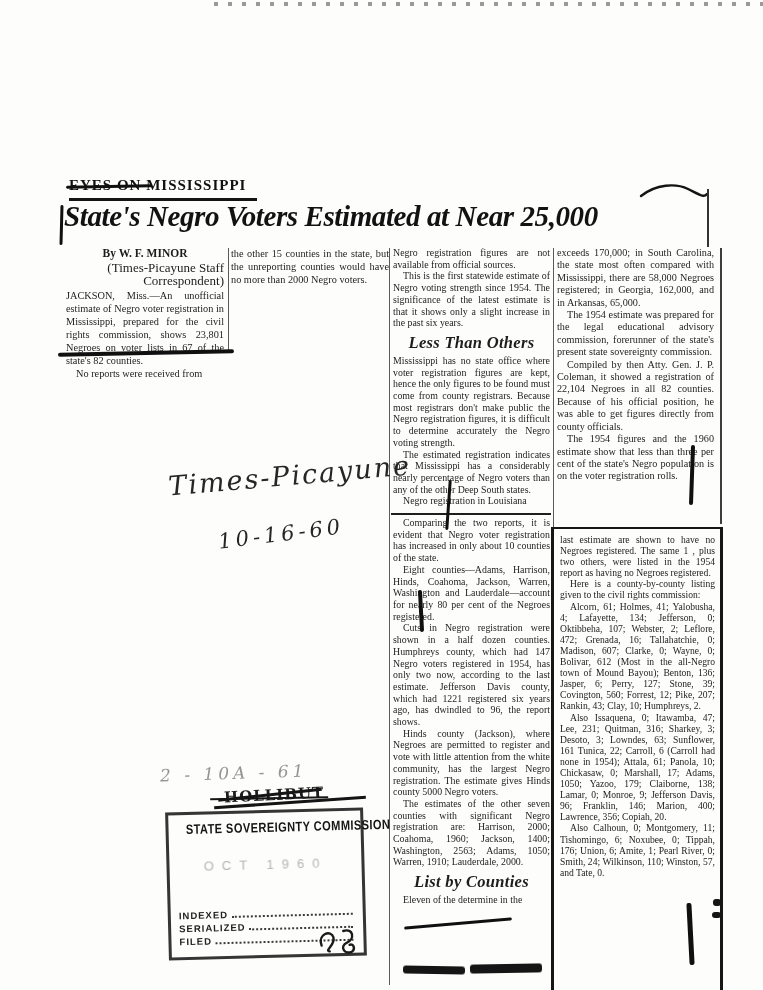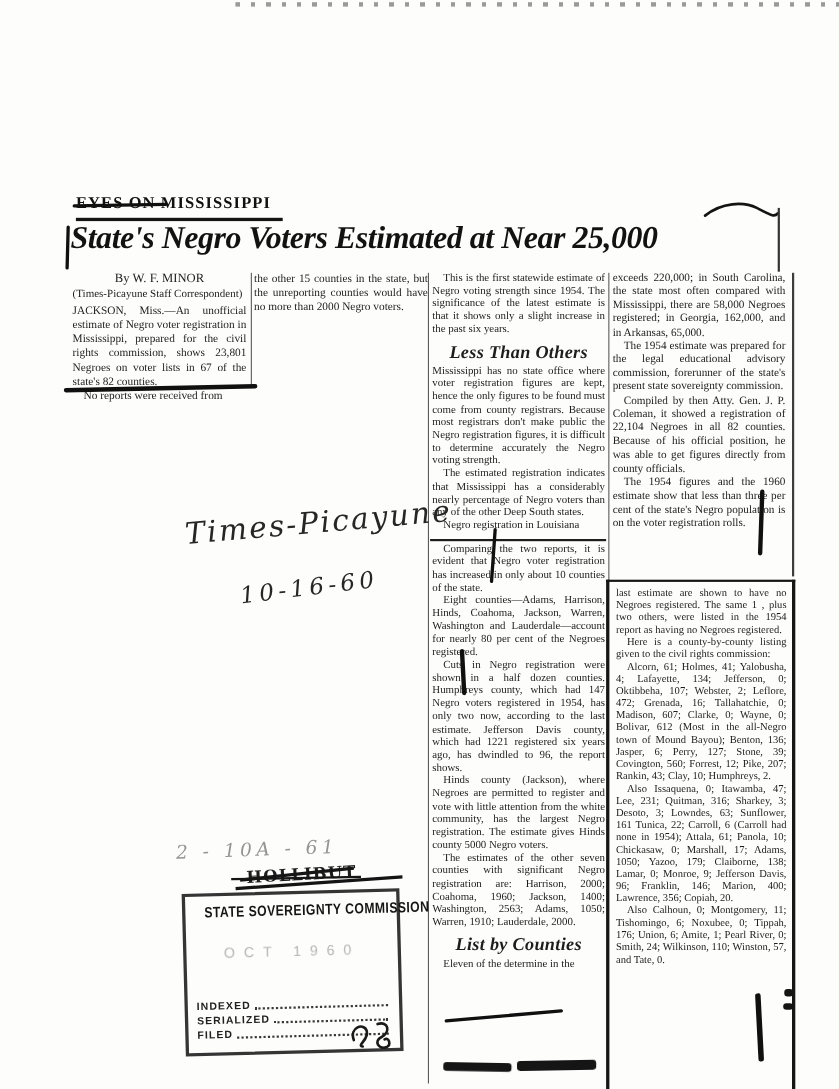--- a/index.html
+++ b/index.html
@@ -19,22 +19,22 @@
             font-style:italic;font-weight:bold;font-size:29px;letter-spacing:-0.4px;color:#121212;}
   
   .col{position:absolute;text-align:justify;color:#1d1d1d;}
   .c1,.c2{width:158px;font-size:10.3px;line-height:13px;}
   .c1{left:66px;top:247px;}
   .c2{left:231px;top:247px;}
   .c3{left:393px;top:247px;width:157px;font-size:9.9px;line-height:11.7px;}
   .c4{left:557px;top:247px;width:157px;font-size:10.2px;line-height:12.4px;}
   .para{text-indent:10px;margin:0;}
   .para.ni{text-indent:0;}
-  .byline{text-align:center;font-weight:normal;font-size:11.5px;margin:0 0 1px;}
-  .byline-sub{text-align:left;font-size:10px;margin:0 0 2px;}
+  .byline{text-align:center;font-weight:bold;font-size:11.5px;margin:0 0 1px;}
+  .byline-sub{text-align:right;font-size:13px;margin:0 0 2px;}
   .subhead{font-style:italic;font-weight:600;font-size:16.5px;line-height:20px;
            margin:4px 0 2px;text-align:center;text-indent:0;letter-spacing:.3px;}
   .hr3{width:160px;height:2px;background:#1e1e1e;margin:6px 0 2px -2px;}
   
   .box{position:absolute;left:551px;top:527px;width:172px;height:577px;box-sizing:border-box;
        border-left:3px solid #161616;border-right:3px solid #161616;
        border-top:2px solid #161616;border-bottom:5px solid #0c0c0c;
        padding:5px 5px 0 6px;text-align:justify;font-size:9.6px;line-height:11.1px;color:#1c1c1c;}
   
   .hand{position:absolute;font-family:"DejaVu Serif",serif;font-style:italic;color:#262626;}
@@ -87,37 +87,38 @@
     <p class="para ni">JACKSON, Miss.—An unofficial estimate of Negro voter registration in Mississippi, prepared for the civil rights commission, shows 23,801 Negroes on voter lists in 67 of the state's 82 counties.</p>
     <p class="para">No reports were received from</p>
   </div>
   <div class="pen" style="left:58px;top:351px;width:176px;height:4px;transform:rotate(-1.2deg);"></div>
 
   <div class="col c2">
     <p class="para ni">the other 15 counties in the state, but the unreporting counties would have no more than 2000 Negro voters.</p>
   </div>
 
   <div class="col c3">
+    <p class="para ni">Negro registration figures are not available from official sources.</p>
     <p class="para">This is the first statewide estimate of Negro voting strength since 1954. The significance of the latest estimate is that it shows only a slight increase in the past six years.</p>
     <p class="subhead">Less Than Others</p>
     <p class="para ni">Mississippi has no state office where voter registration figures are kept, hence the only figures to be found must come from county registrars. Because most registrars don't make public the Negro registration figures, it is difficult to determine accurately the Negro voting strength.</p>
     <p class="para">The estimated registration indicates that Mississippi has a considerably nearly percentage of Negro voters than any of the other Deep South states.</p>
     <p class="para">Negro registration in Louisiana</p>
     <div class="hr3"></div>
     <p class="para">Comparing the two reports, it is evident that Negro voter registration has increased in only about 10 counties of the state.</p>
     <p class="para">Eight counties—Adams, Harrison, Hinds, Coahoma, Jackson, Warren, Washington and Lauderdale—account for nearly 80 per cent of the Negroes registered.</p>
     <p class="para">Cuts in Negro registration were shown in a half dozen counties. Humphreys county, which had 147 Negro voters registered in 1954, has only two now, according to the last estimate. Jefferson Davis county, which had 1221 registered six years ago, has dwindled to 96, the report shows.</p>
     <p class="para">Hinds county (Jackson), where Negroes are permitted to register and vote with little attention from the white community, has the largest Negro registration. The estimate gives Hinds county 5000 Negro voters.</p>
     <p class="para">The estimates of the other seven counties with significant Negro registration are: Harrison, 2000; Coahoma, 1960; Jackson, 1400; Washington, 2563; Adams, 1050; Warren, 1910; Lauderdale, 2000.</p>
     <p class="subhead">List by Counties</p>
     <p class="para">Eleven of the determine in the</p>
   </div>
 
   <div class="col c4">
-    <p class="para ni">exceeds 220,000; in South Carolina, the state most often compared with Mississippi, there are 58,000 Negroes registered; in Georgia, 162,000, and in Arkansas, 65,000.</p>
+    <p class="para ni">exceeds 170,000; in South Carolina, the state most often compared with Mississippi, there are 58,000 Negroes registered; in Georgia, 162,000, and in Arkansas, 65,000.</p>
     <p class="para">The 1954 estimate was prepared for the legal educational advisory commission, forerunner of the state's present state sovereignty commission.</p>
     <p class="para">Compiled by then Atty. Gen. J. P. Coleman, it showed a registration of 22,104 Negroes in all 82 counties. Because of his official position, he was able to get figures directly from county officials.</p>
     <p class="para">The 1954 figures and the 1960 estimate show that less than three per cent of the state's Negro population is on the voter registration rolls.</p>
   </div>
 
   <div class="box">
     <p class="para ni">last estimate are shown to have no Negroes registered. The same 1 , plus two others, were listed in the 1954 report as having no Negroes registered.</p>
     <p class="para">Here is a county-by-county listing given to the civil rights commission:</p>
     <p class="para">Alcorn, 61; Holmes, 41; Yalobusha, 4; Lafayette, 134; Jefferson, 0; Oktibbeha, 107; Webster, 2; Leflore, 472; Grenada, 16; Tallahatchie, 0; Madison, 607; Clarke, 0; Wayne, 0; Bolivar, 612 (Most in the all-Negro town of Mound Bayou); Benton, 136; Jasper, 6; Perry, 127; Stone, 39; Covington, 560; Forrest, 12; Pike, 207; Rankin, 43; Clay, 10; Humphreys, 2.</p>
     <p class="para">Also Issaquena, 0; Itawamba, 47; Lee, 231; Quitman, 316; Sharkey, 3; Desoto, 3; Lowndes, 63; Sunflower, 161 Tunica, 22; Carroll, 6 (Carroll had none in 1954); Attala, 61; Panola, 10; Chickasaw, 0; Marshall, 17; Adams, 1050; Yazoo, 179; Claiborne, 138; Lamar, 0; Monroe, 9; Jefferson Davis, 96; Franklin, 146; Marion, 400; Lawrence, 356; Copiah, 20.</p>

